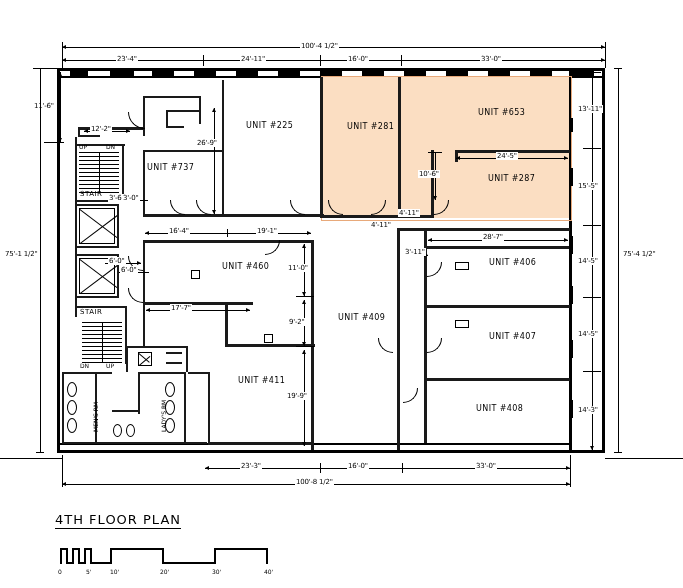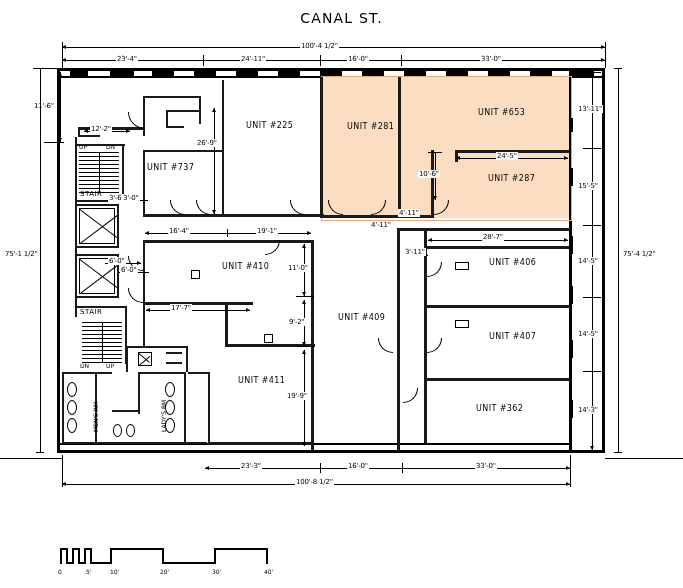--- a/index.html
+++ b/index.html
@@ -73,21 +73,20 @@
   .stairtreads{position:absolute;}
   .stairtreads i{position:absolute;left:0;right:0;height:0;border-top:1px solid #000;}
 
   .scaleblk{position:absolute;background:#000;}
 </style>
 </head>
 <body>
 
 <div id="root">
 
-  <div class="street">CANAL ST.</div>
 
   <div class="dimline" style="left:62px;top:47px;width:543px;"></div>
   <div class="arrowL" style="left:62px;top:45px;"></div>
   <div class="arrowR" style="left:601px;top:45px;"></div>
   <div class="dim" style="left:300px;top:42px;">100'-4 1/2"</div>
   <div class="ext" style="left:62px;top:42px;height:26px;"></div>
   <div class="ext" style="left:605px;top:42px;height:26px;"></div>
 
   <div class="dimline" style="left:62px;top:60px;width:543px;"></div>
   <div class="arrowL" style="left:62px;top:58px;"></div>
@@ -285,23 +284,23 @@
   <div class="door" style="left:128px;top:112px;width:16px;height:16px;"></div>
   <div class="doorR" style="left:265px;top:240px;width:14px;height:14px;"></div>
 
   <div class="unit" style="left:147px;top:163px;">UNIT #737</div>
   <div class="unit" style="left:246px;top:121px;">UNIT #225</div>
   <div class="unit" style="left:347px;top:122px;">UNIT #281</div>
   <div class="unit" style="left:478px;top:108px;">UNIT #653</div>
   <div class="unit" style="left:488px;top:174px;">UNIT #287</div>
   <div class="unit" style="left:489px;top:258px;">UNIT #406</div>
   <div class="unit" style="left:489px;top:332px;">UNIT #407</div>
-  <div class="unit" style="left:476px;top:404px;">UNIT #362</div>
+  <div class="unit" style="left:476px;top:404px;">UNIT #408</div>
   <div class="unit" style="left:338px;top:313px;">UNIT #409</div>
-  <div class="unit" style="left:222px;top:262px;">UNIT #410</div>
+  <div class="unit" style="left:222px;top:262px;">UNIT #460</div>
   <div class="unit" style="left:238px;top:376px;">UNIT #411</div>
 
   <div class="abs" style="left:455px;top:262px;width:12px;height:6px;border:1px solid #000;"></div>
   <div class="abs" style="left:455px;top:320px;width:12px;height:6px;border:1px solid #000;"></div>
   <div class="abs" style="left:191px;top:270px;width:7px;height:7px;border:1px solid #000;"></div>
   <div class="abs" style="left:264px;top:334px;width:7px;height:7px;border:1px solid #000;"></div>
 
   <div class="ext" style="left:33px;top:68px;height:0;"></div>
   <div class="dimtick" style="left:60px;top:68px;height:3px;"></div>
   <div class="v" style="left:60px;top:72px;height:70px;"></div>
@@ -423,20 +422,21 @@
 
   <div class="dimline" style="left:62px;top:484px;width:508px;"></div>
   <div class="arrowL" style="left:62px;top:482px;"></div>
   <div class="arrowR" style="left:566px;top:482px;"></div>
   <div class="dim" style="left:295px;top:478px;">100'-8 1/2"</div>
   <div class="ext" style="left:62px;top:455px;height:32px;"></div>
   <div class="ext" style="left:570px;top:455px;height:32px;"></div>
   <div class="exth" style="left:0px;top:458px;width:62px;"></div>
   <div class="exth" style="left:605px;top:458px;width:78px;"></div>
 
+  <div class="title">4TH FLOOR PLAN</div>
 
   <div class="abs" style="left:60px;top:548px;width:220px;height:22px;">
 
     <div class="scaleblk" style="position:absolute;left:0;top:0;width:2px;height:16px;"></div>
     <div class="scaleblk" style="position:absolute;left:0;top:0;width:8px;height:2px;"></div>
     <div class="scaleblk" style="position:absolute;left:6px;top:0;width:2px;height:16px;"></div>
     <div class="scaleblk" style="position:absolute;left:6px;top:14px;width:8px;height:2px;"></div>
     <div class="scaleblk" style="position:absolute;left:12px;top:0;width:2px;height:16px;"></div>
     <div class="scaleblk" style="position:absolute;left:12px;top:0;width:8px;height:2px;"></div>
     <div class="scaleblk" style="position:absolute;left:18px;top:0;width:2px;height:16px;"></div>

